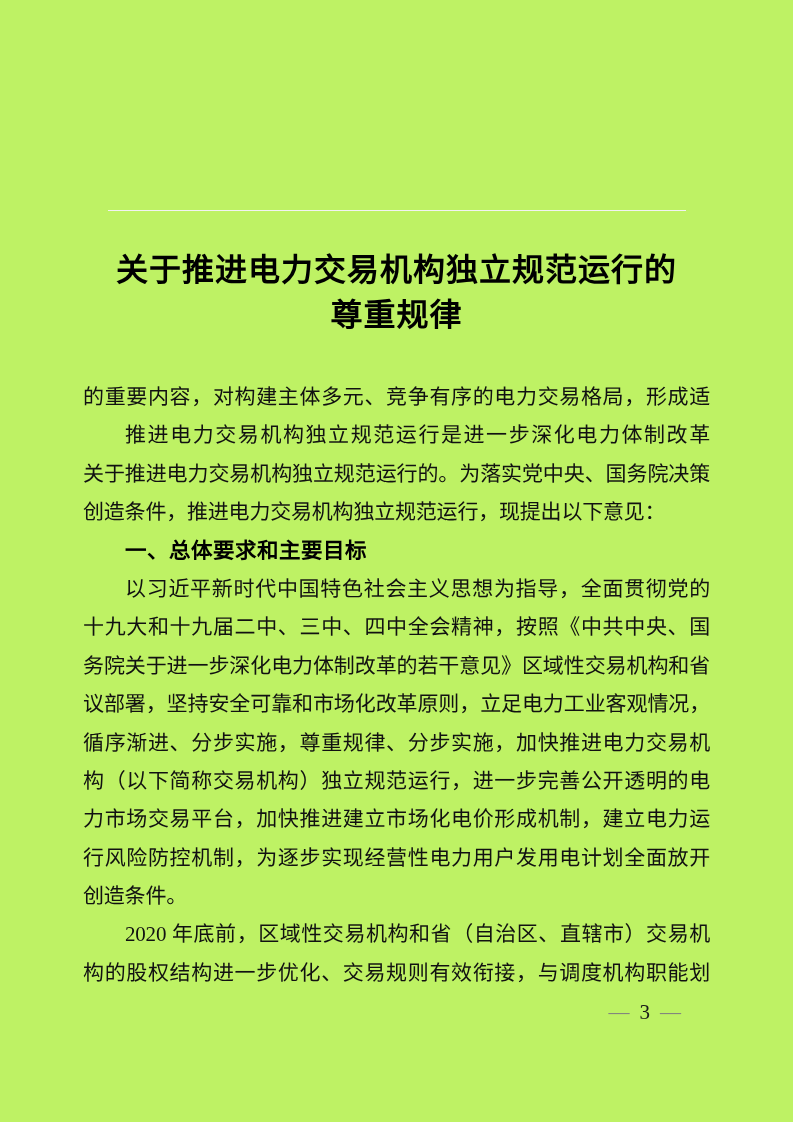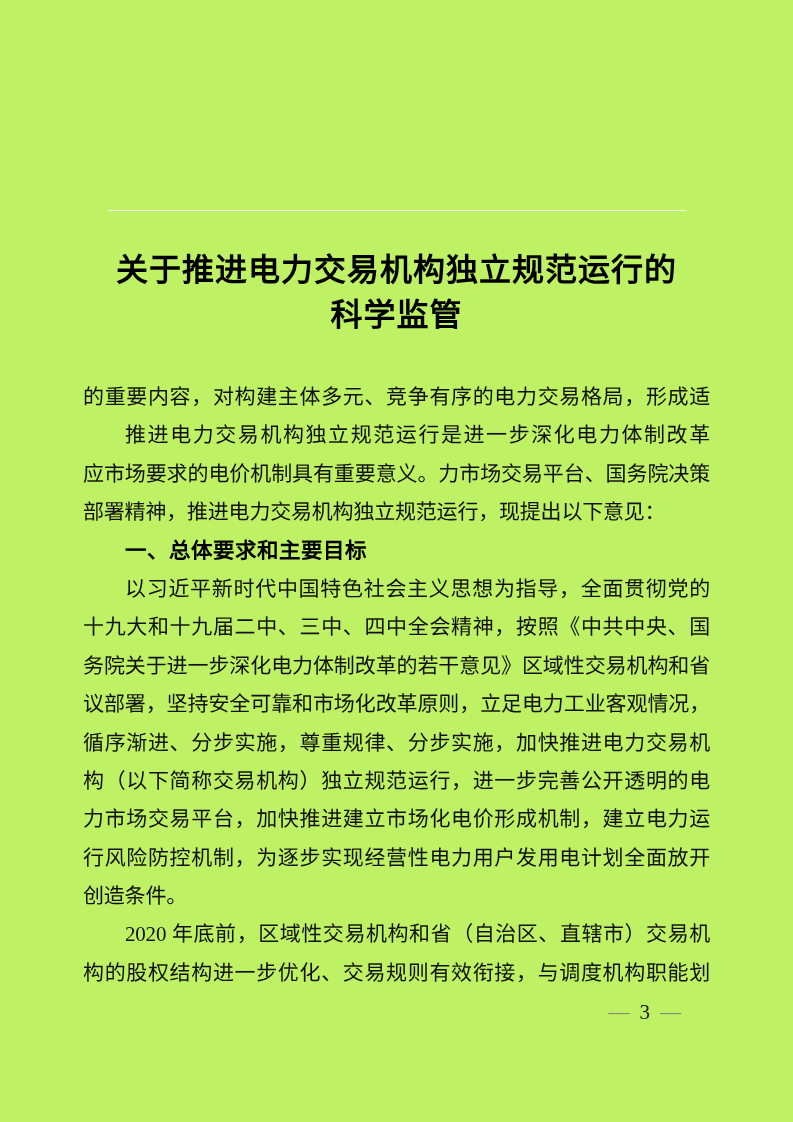--- a/index.html
+++ b/index.html
@@ -87,28 +87,28 @@
   </style>
 </head>
 <body>
 
 <div class="page">
 
   <div class="fold-line"></div>
 
   <div class="doc-title">
     <div>关于推进电力交易机构独立规范运行的</div>
-    <div>科学监管</div>
+    <div>尊重规律</div>
   </div>
 
   <div class="body-text">
     <div class="line">的重要内容，对构建主体多元、竞争有序的电力交易格局，形成适</div>
     <div class="line indent">推进电力交易机构独立规范运行是进一步深化电力体制改革</div>
-    <div class="line">应市场要求的电价机制具有重要意义。力市场交易平台、国务院决策</div>
-    <div class="line end">部署精神，推进电力交易机构独立规范运行，现提出以下意见：</div>
+    <div class="line">关于推进电力交易机构独立规范运行的。为落实党中央、国务院决策</div>
+    <div class="line end">创造条件，推进电力交易机构独立规范运行，现提出以下意见：</div>
     <div class="line heading">一、总体要求和主要目标</div>
     <div class="line indent">以习近平新时代中国特色社会主义思想为指导，全面贯彻党的</div>
     <div class="line">十九大和十九届二中、三中、四中全会精神，按照《中共中央、国</div>
     <div class="line">务院关于进一步深化电力体制改革的若干意见》区域性交易机构和省</div>
     <div class="line">议部署，坚持安全可靠和市场化改革原则，立足电力工业客观情况，</div>
     <div class="line">循序渐进、分步实施，尊重规律、分步实施，加快推进电力交易机</div>
     <div class="line">构（以下简称交易机构）独立规范运行，进一步完善公开透明的电</div>
     <div class="line">力市场交易平台，加快推进建立市场化电价形成机制，建立电力运</div>
     <div class="line">行风险防控机制，为逐步实现经营性电力用户发用电计划全面放开</div>
     <div class="line end">创造条件。</div>

